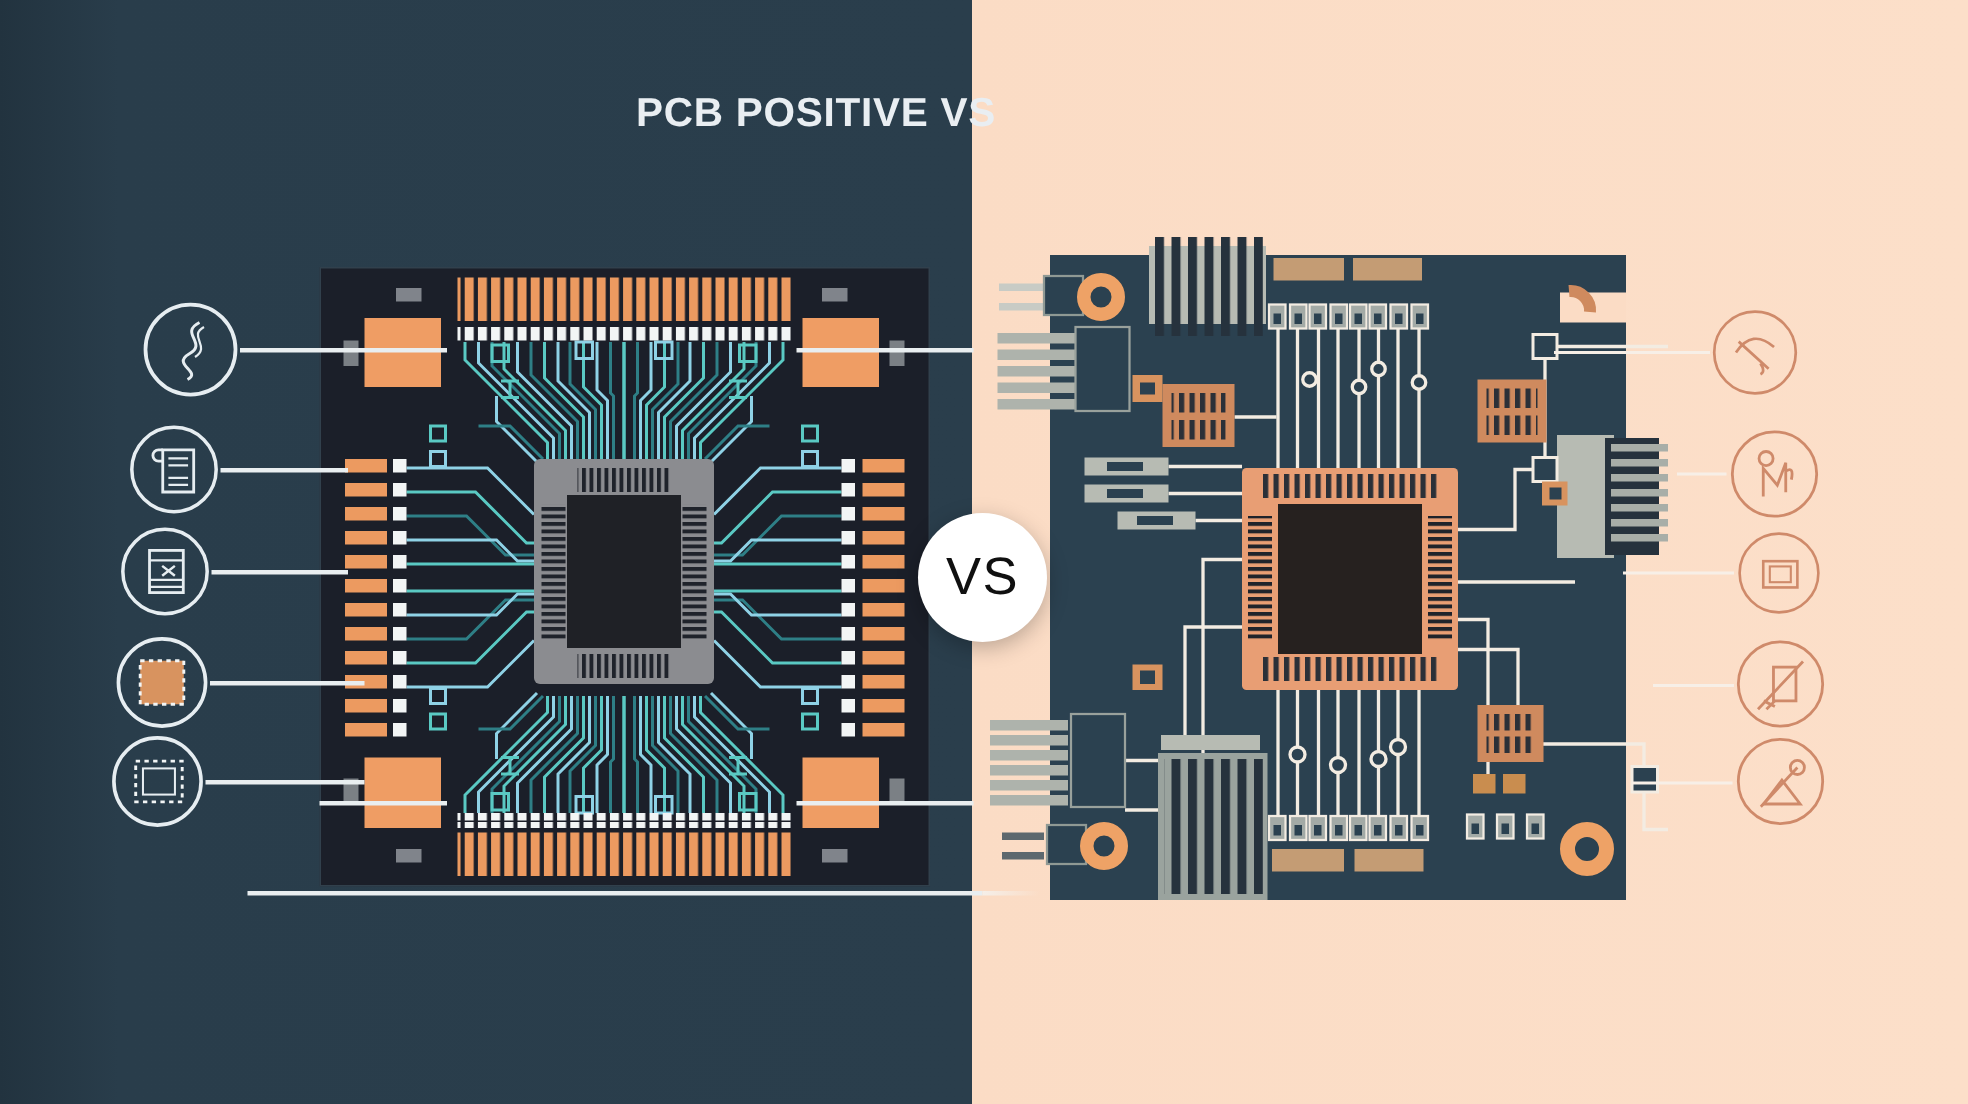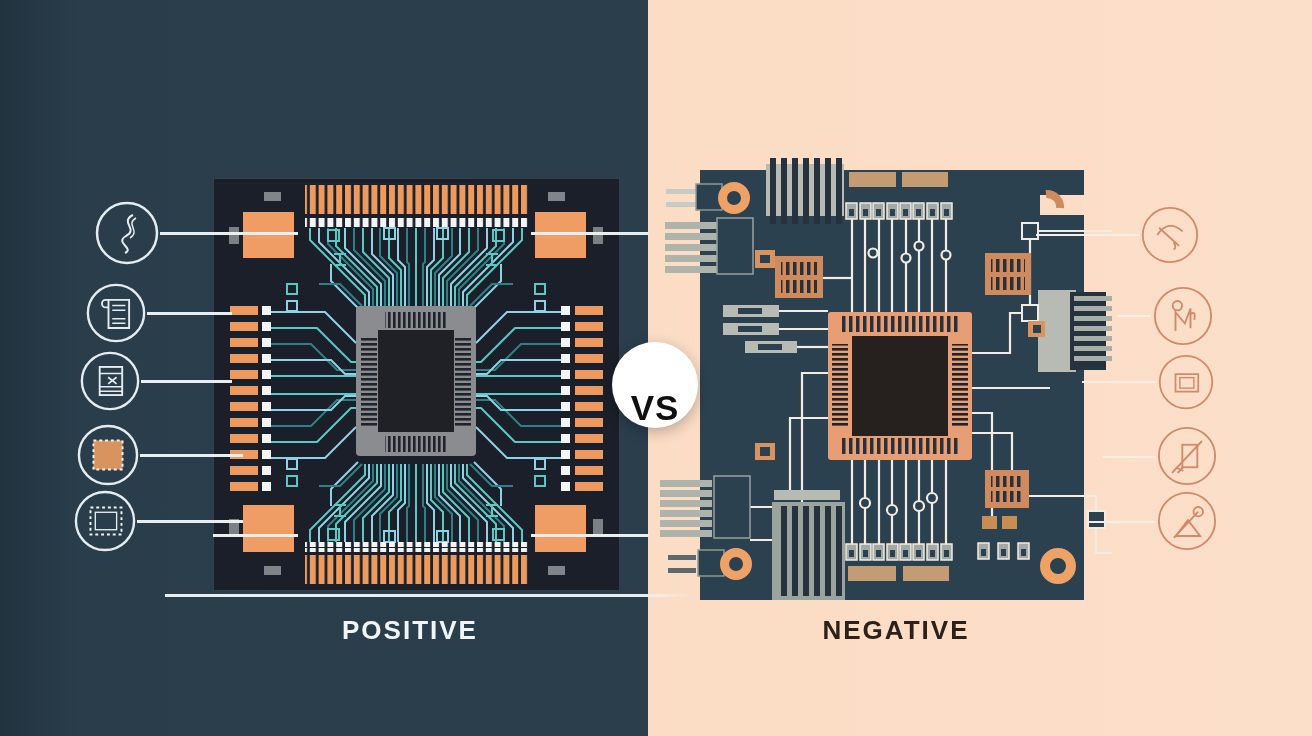--- a/index.html
+++ b/index.html
@@ -11,22 +11,22 @@
   .abs{position:absolute;}
   .title{font-weight:700;font-size:27px;letter-spacing:.5px;white-space:nowrap;top:60px;}
   .title-left{right:648px;color:#e9eef2;}
   .title-right{left:678px;color:#27201a;}
   .caption{font-weight:700;font-size:26px;letter-spacing:2px;top:615px;width:220px;text-align:center;}
   .caption-pos{left:300px;color:#f2f5f6;}
   .caption-neg{left:786px;color:#2b211a;}
   .vs-badge{
     left:612px;top:342px;width:86px;height:86px;border-radius:50%;
     background:#ffffff;box-shadow:0 4px 14px rgba(0,0,0,.25);
-    display:flex;align-items:flex-end;justify-content:center;
-    font-weight:700;font-size:35px;color:#101010;letter-spacing:1px;
+    display:flex;align-items:center;justify-content:center;
+    font-weight:400;font-size:35px;color:#101010;letter-spacing:1px;
   }
   .hline{height:2.5px;background:#e9eef0;}
   .hline-fade{height:2.5px;background:linear-gradient(90deg,#f5efe9,rgba(245,239,233,0));}
   .rline{height:2px;background:#f7efe7;}
   .icon-circle{fill:none;}
   svg{display:block;}
 </style>
 </head>
 <body>
 
@@ -291,27 +291,26 @@
     <g>
       <rect x="168" y="154" width="144" height="148" rx="3" fill="#e89e74"></rect>
       <rect x="180" y="158" width="120" height="16" fill="url(#slotsV)"></rect>
       <rect x="180" y="280" width="120" height="16" fill="url(#slotsV)"></rect>
       <rect x="172" y="186" width="16" height="84" fill="url(#notchH)"></rect>
       <rect x="292" y="186" width="16" height="84" fill="url(#notchH)"></rect>
       <rect x="192" y="178" width="96" height="100" fill="#26211f"></rect>
     </g>
   </svg>
 
+  <div class="abs title title-left">PCB POSITIVE VS</div>
 
   <div class="abs vs-badge">
     <span>VS</span>
   </div>
 
-  <div class="abs caption caption-pos">POSITIVE</div>
-  <div class="abs caption caption-neg">NEGATIVE</div>
 
   <div class="abs hline" style="left:165px;top:594px;width:490px;"></div>
   <div class="abs hline-fade" style="left:655px;top:594px;width:38px;"></div>
 
   <div class="abs hline" style="left:160px;top:232px;width:138px;"></div>
   <div class="abs hline" style="left:531px;top:232px;width:118px;"></div>
   <div class="abs hline" style="left:213px;top:534px;width:85px;"></div>
   <div class="abs hline" style="left:531px;top:534px;width:118px;"></div>
   <div class="abs hline" style="left:147px;top:312px;width:85px;"></div>
   <div class="abs hline" style="left:141px;top:380px;width:91px;"></div>

